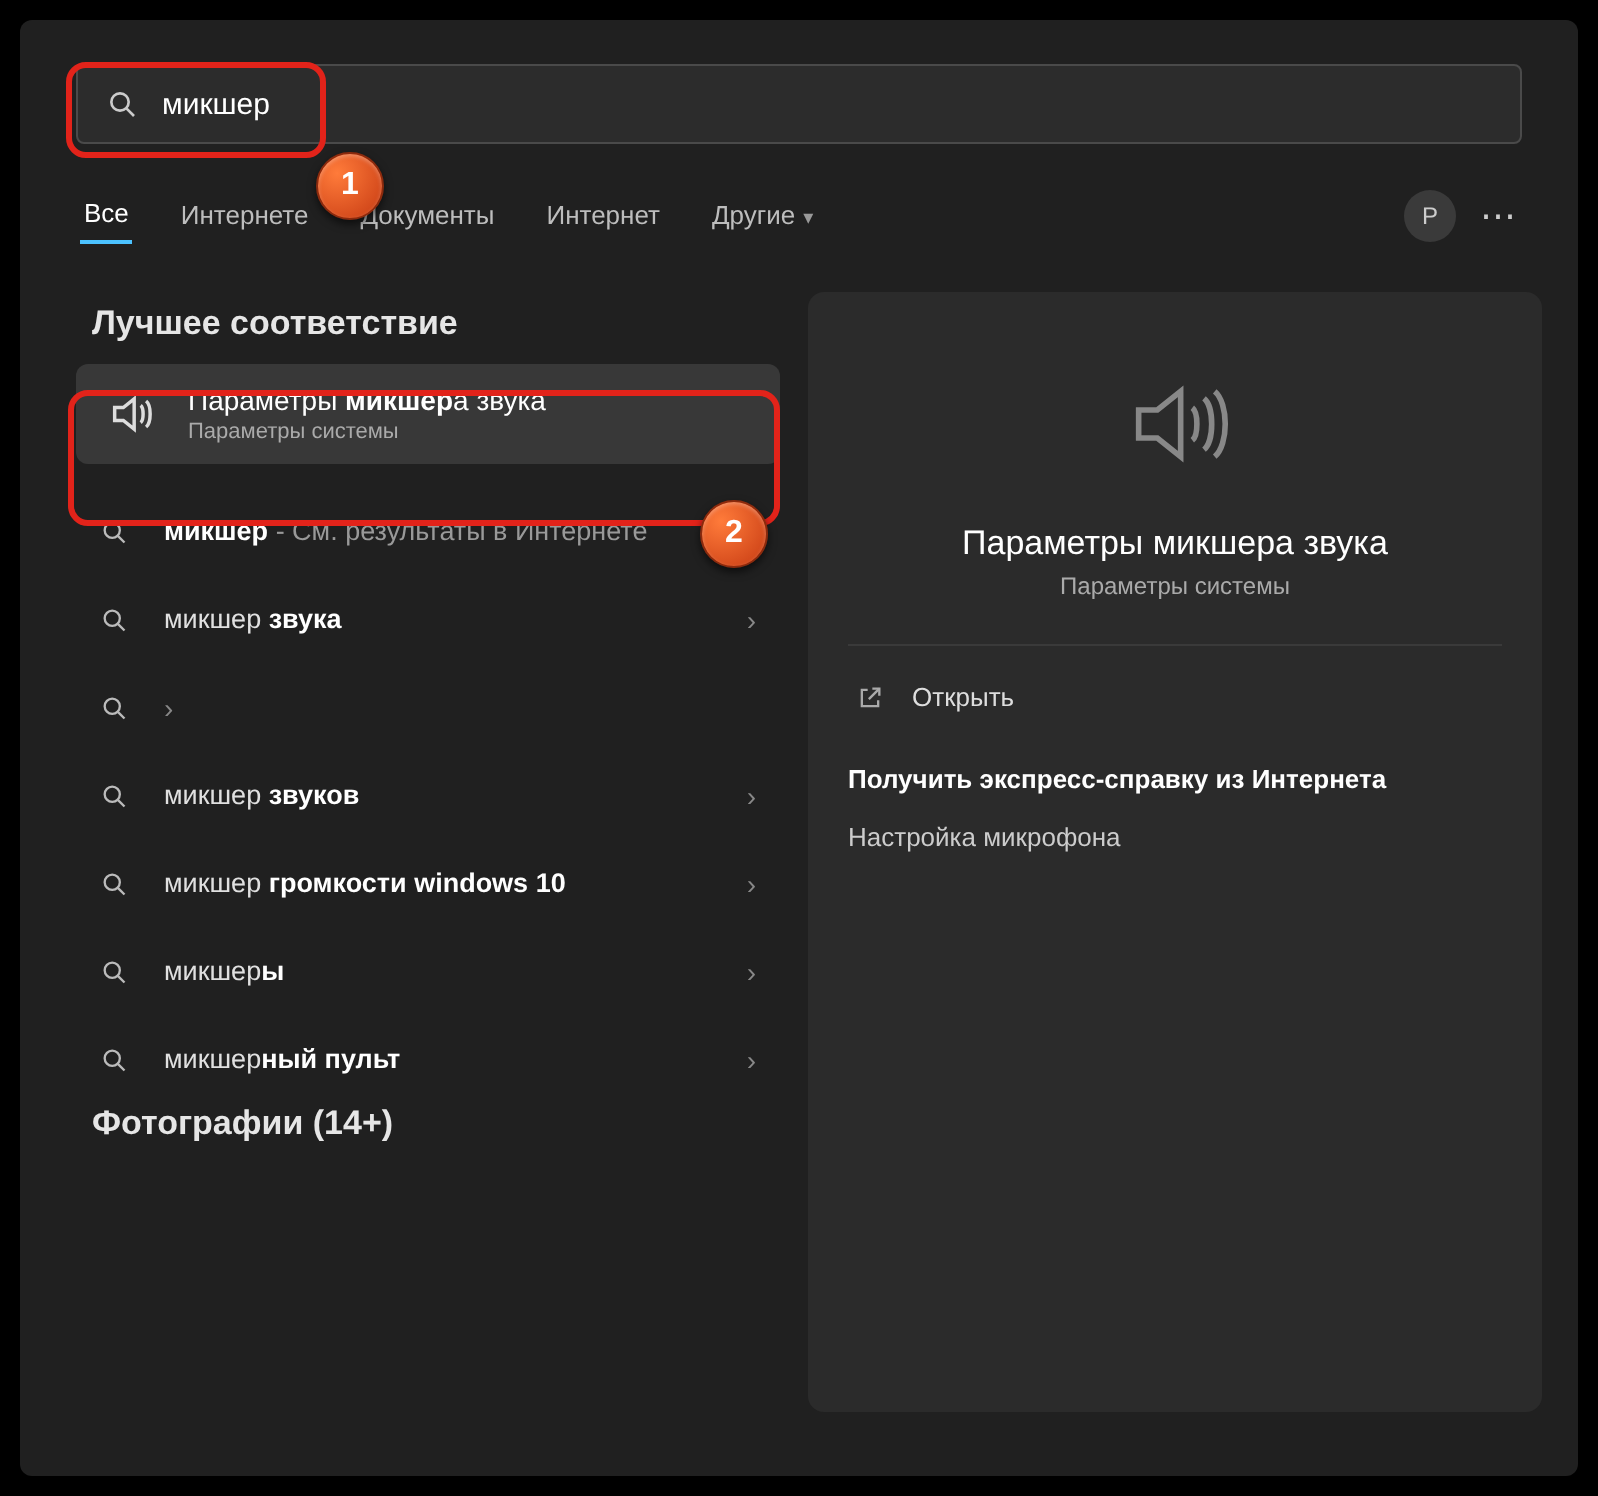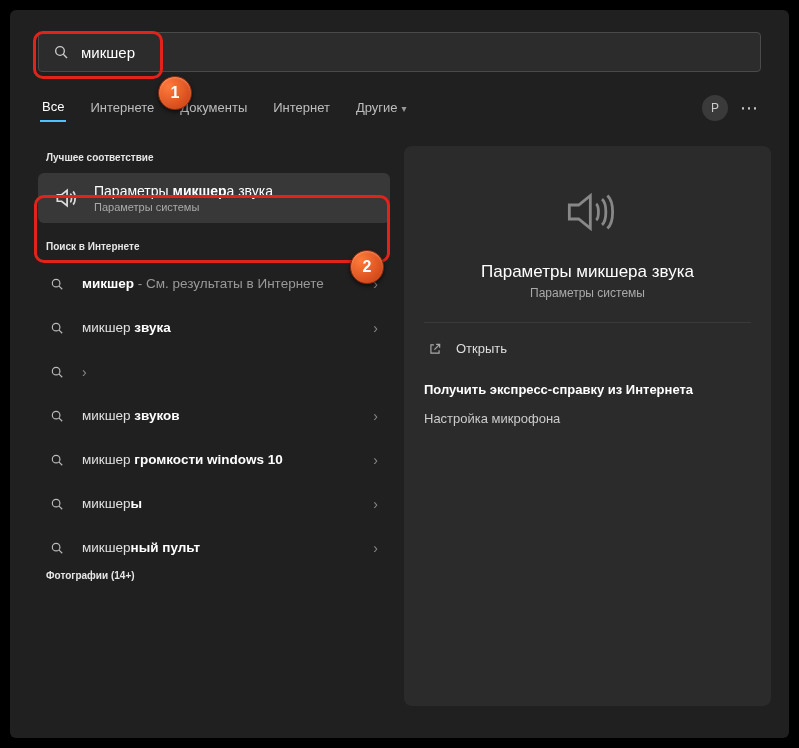--- a/index.html
+++ b/index.html
@@ -81,21 +81,21 @@
     padding: 0 18px 0 28px;
     margin-top: 16px;
     overflow: hidden;
   }
   .left-col {
     width: 352px;
     display: flex;
     flex-direction: column;
   }
   .section-label {
-    font-size: 10px;
+    font-size: 17px;
     color: #e6e6e6;
     font-weight: 600;
     margin: 6px 8px 10px 8px;
   }
   .best-match {
     background: #383838;
     border-radius: 6px;
     padding: 10px 14px;
     display: flex;
     align-items: center;
@@ -241,21 +241,20 @@
           </svg>
         </div>
         <div>
           <div class="title">
             <span>Параметры </span><span class="bold">микшер</span><span>а звука</span>
           </div>
           <div class="sub">Параметры системы</div>
         </div>
       </div>
 
-      <div class="section-label">Поиск в Интернете</div>
 
       <div id="web-list">
           <div class="list-item">
             <span class="li-icon">
               <svg width="14" height="14" viewBox="0 0 24 24" fill="none" stroke="#bbb" stroke-width="2">
                 <circle cx="10.5" cy="10.5" r="6.5"></circle>
                 <line x1="21" y1="21" x2="15.5" y2="15.5"></line>
               </svg>
             </span>
             <span class="li-text"><span></span><span class="bold">микшер</span><span></span><span class="dim"> - См. результаты в Интернете</span></span>

